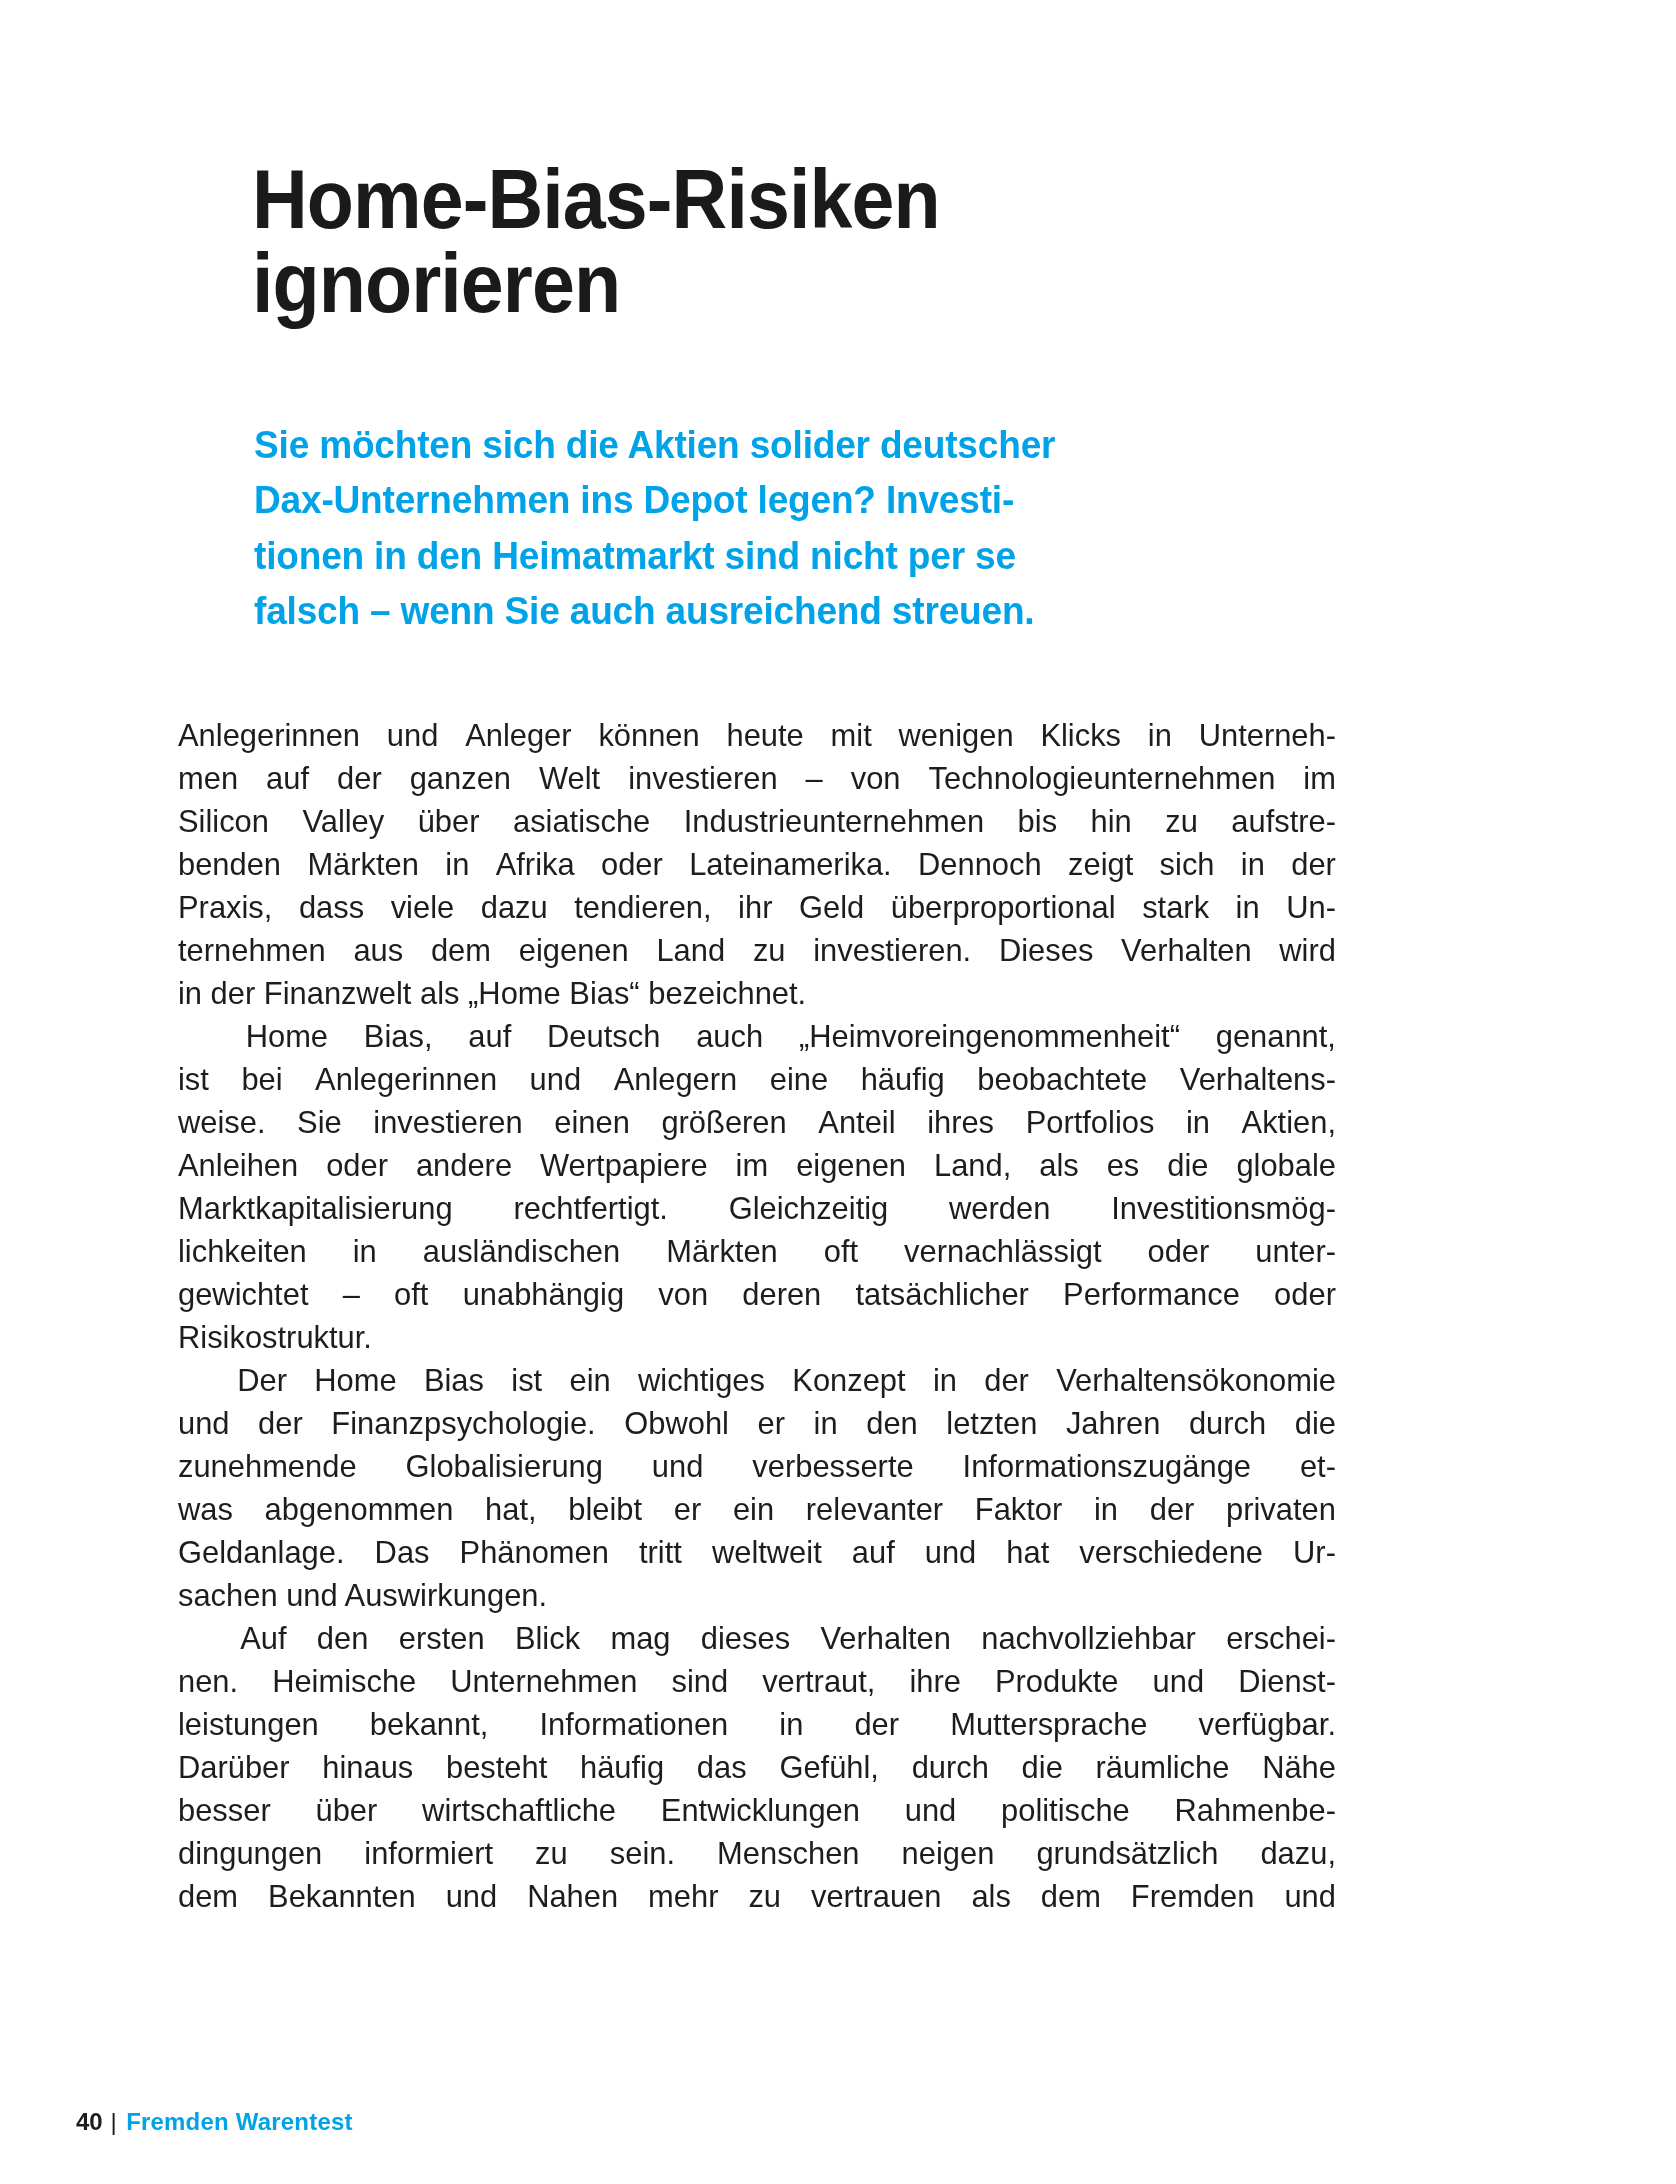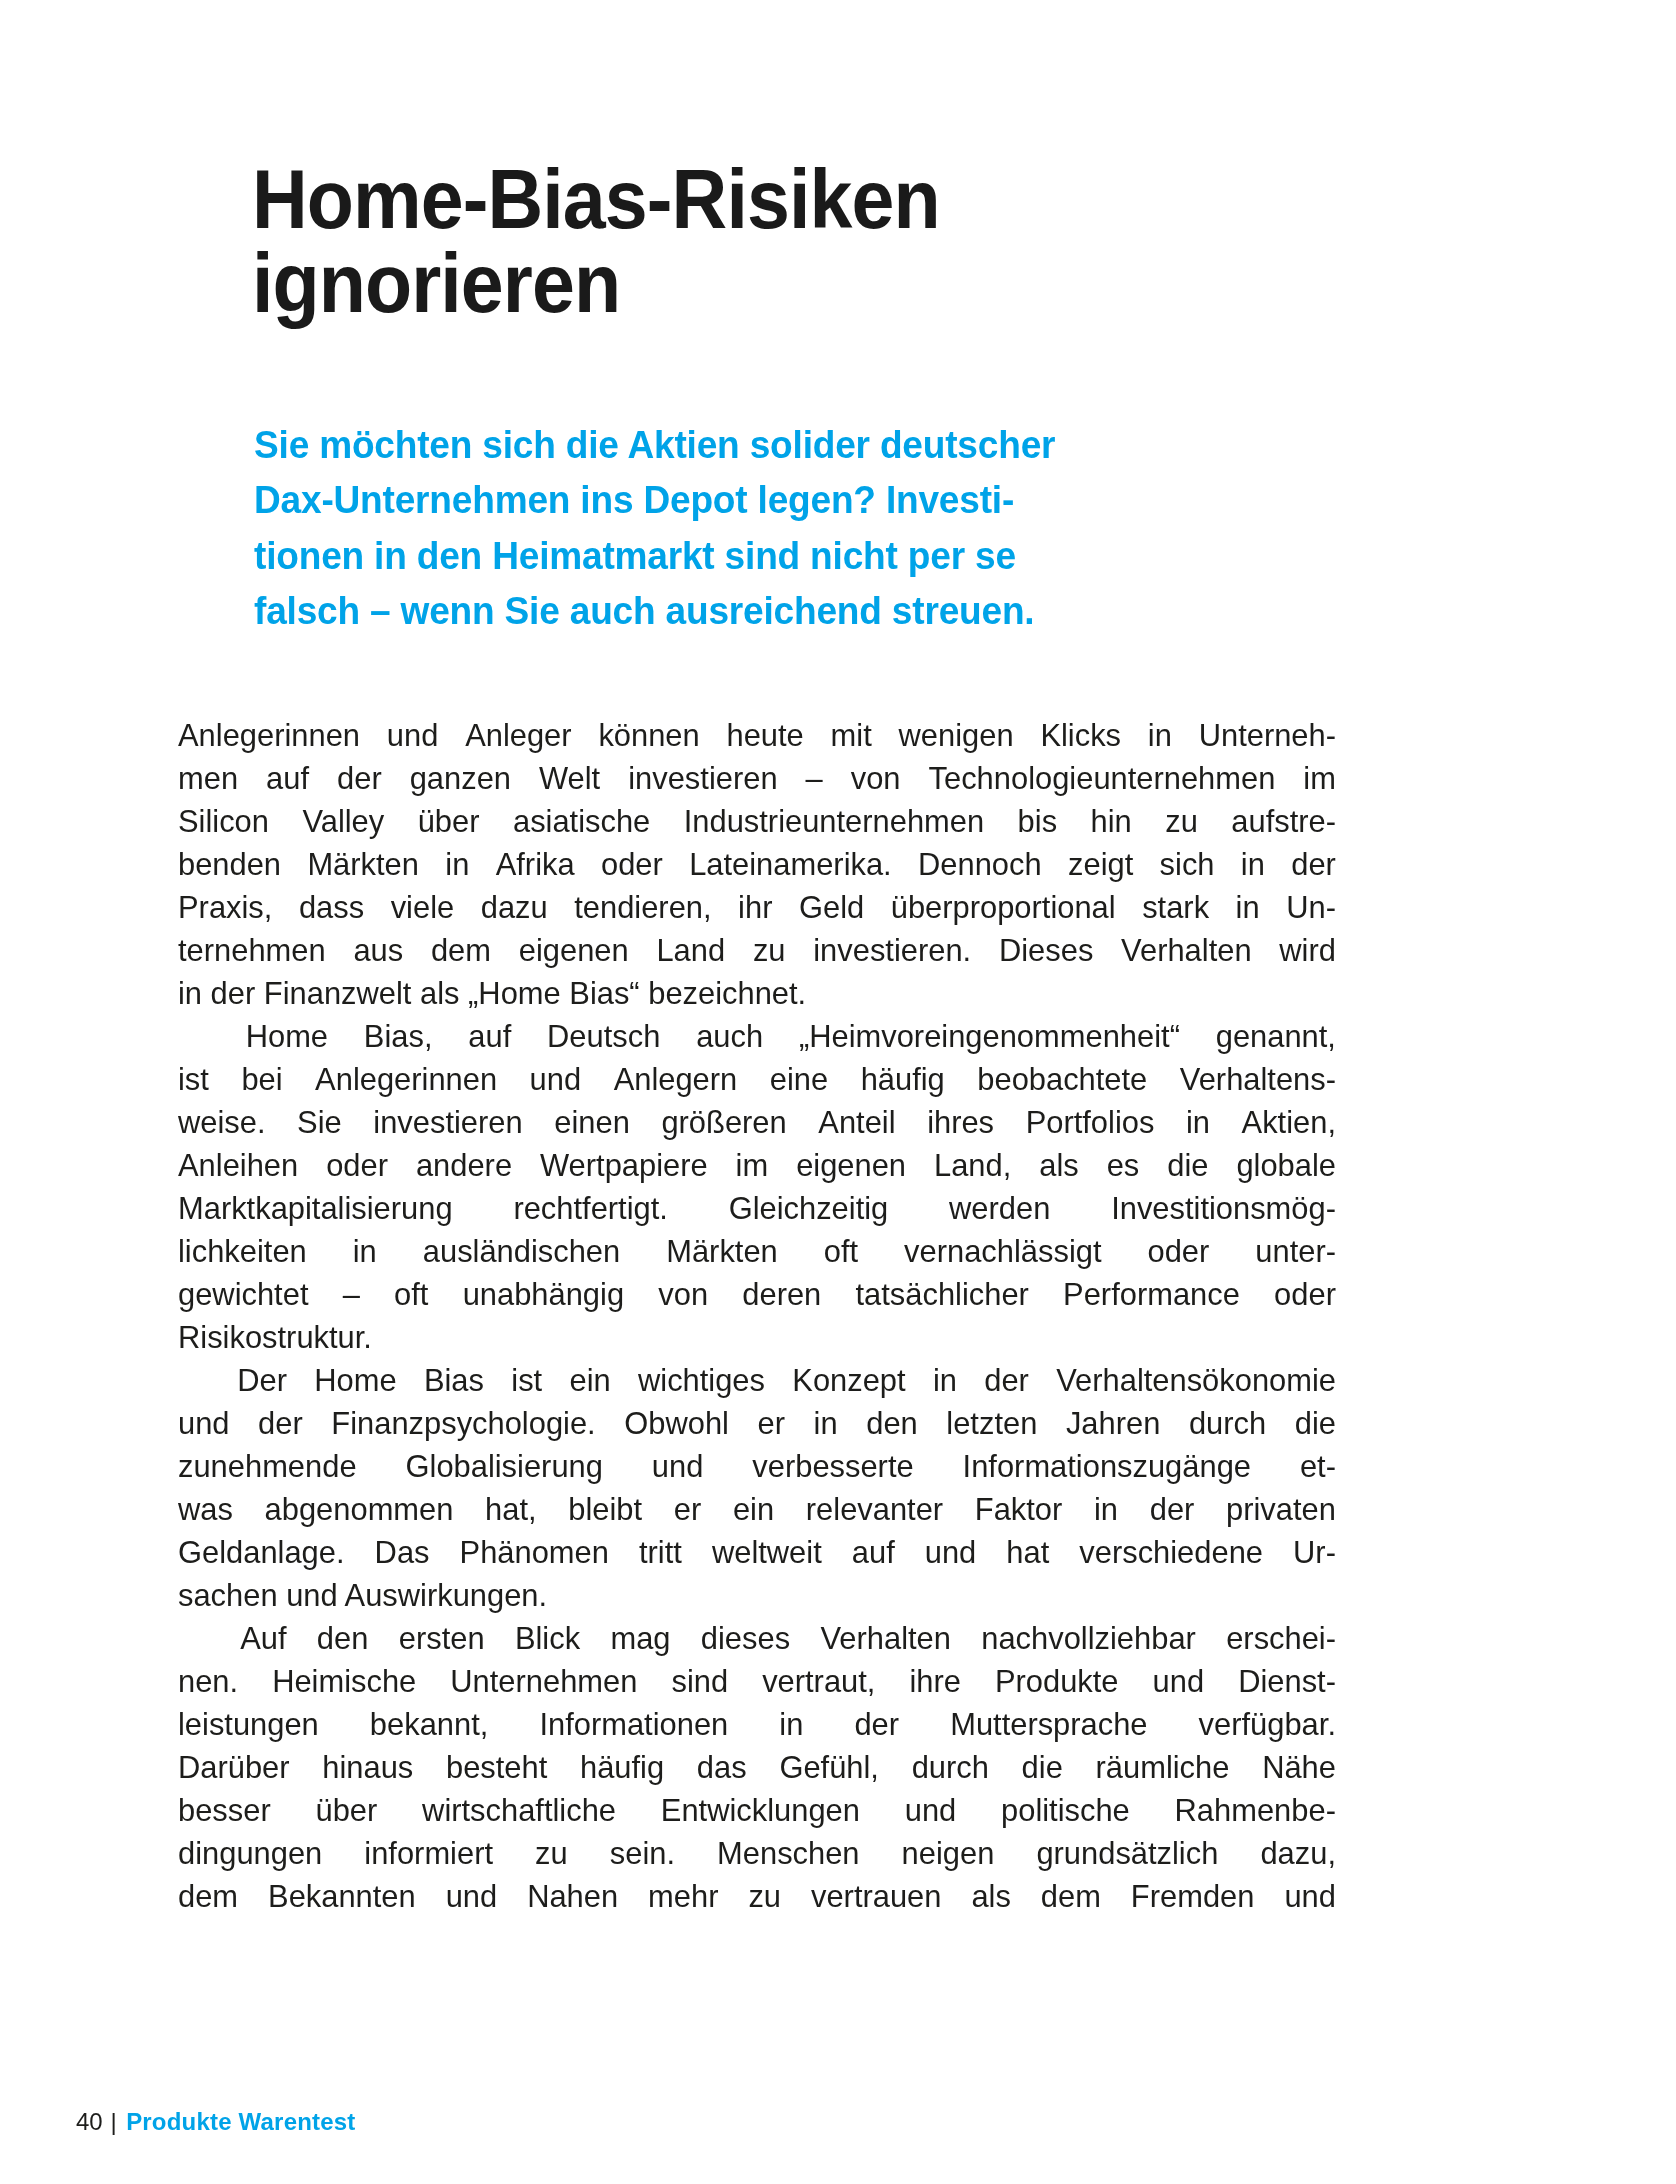--- a/index.html
+++ b/index.html
@@ -91,21 +91,21 @@
   
   .footer {
     position: absolute;
     left: 76px;
     top: 2110px;
     font-family: "Liberation Sans", "DejaVu Sans", sans-serif;
     font-size: 24px;
     line-height: 1;
     white-space: nowrap;
   }
-  .footer .pagenum { color: #1d1d1b; font-weight: 400; }
+  .footer .pagenum { color: #1d1d1b; font-weight: 700; }
   .footer .sep {
     color: #1d1d1b;
     font-weight: 300;
     margin: 0 9.5px 0 7.7px;
   }
   .footer .brand {
     color: #00a3e8;
     font-weight: 700;
     letter-spacing: 0.2px;
   }
@@ -417,17 +417,17 @@
           <span class="w">vertrauen</span>
           <span class="w">als</span>
           <span class="w">dem</span>
           <span class="w">Fremden</span>
           <span class="w">und</span>
         </span>
       </p>
   </div>
 
   <div class="footer">
-    <span class="pagenum">40</span><span class="sep">|</span><span class="brand">Produkte Warentest</span>
+    <span class="pagenum">40</span><span class="sep">|</span><span class="brand">Fremden Warentest</span>
   </div>
 
 </div>
 
 
 </body></html>

